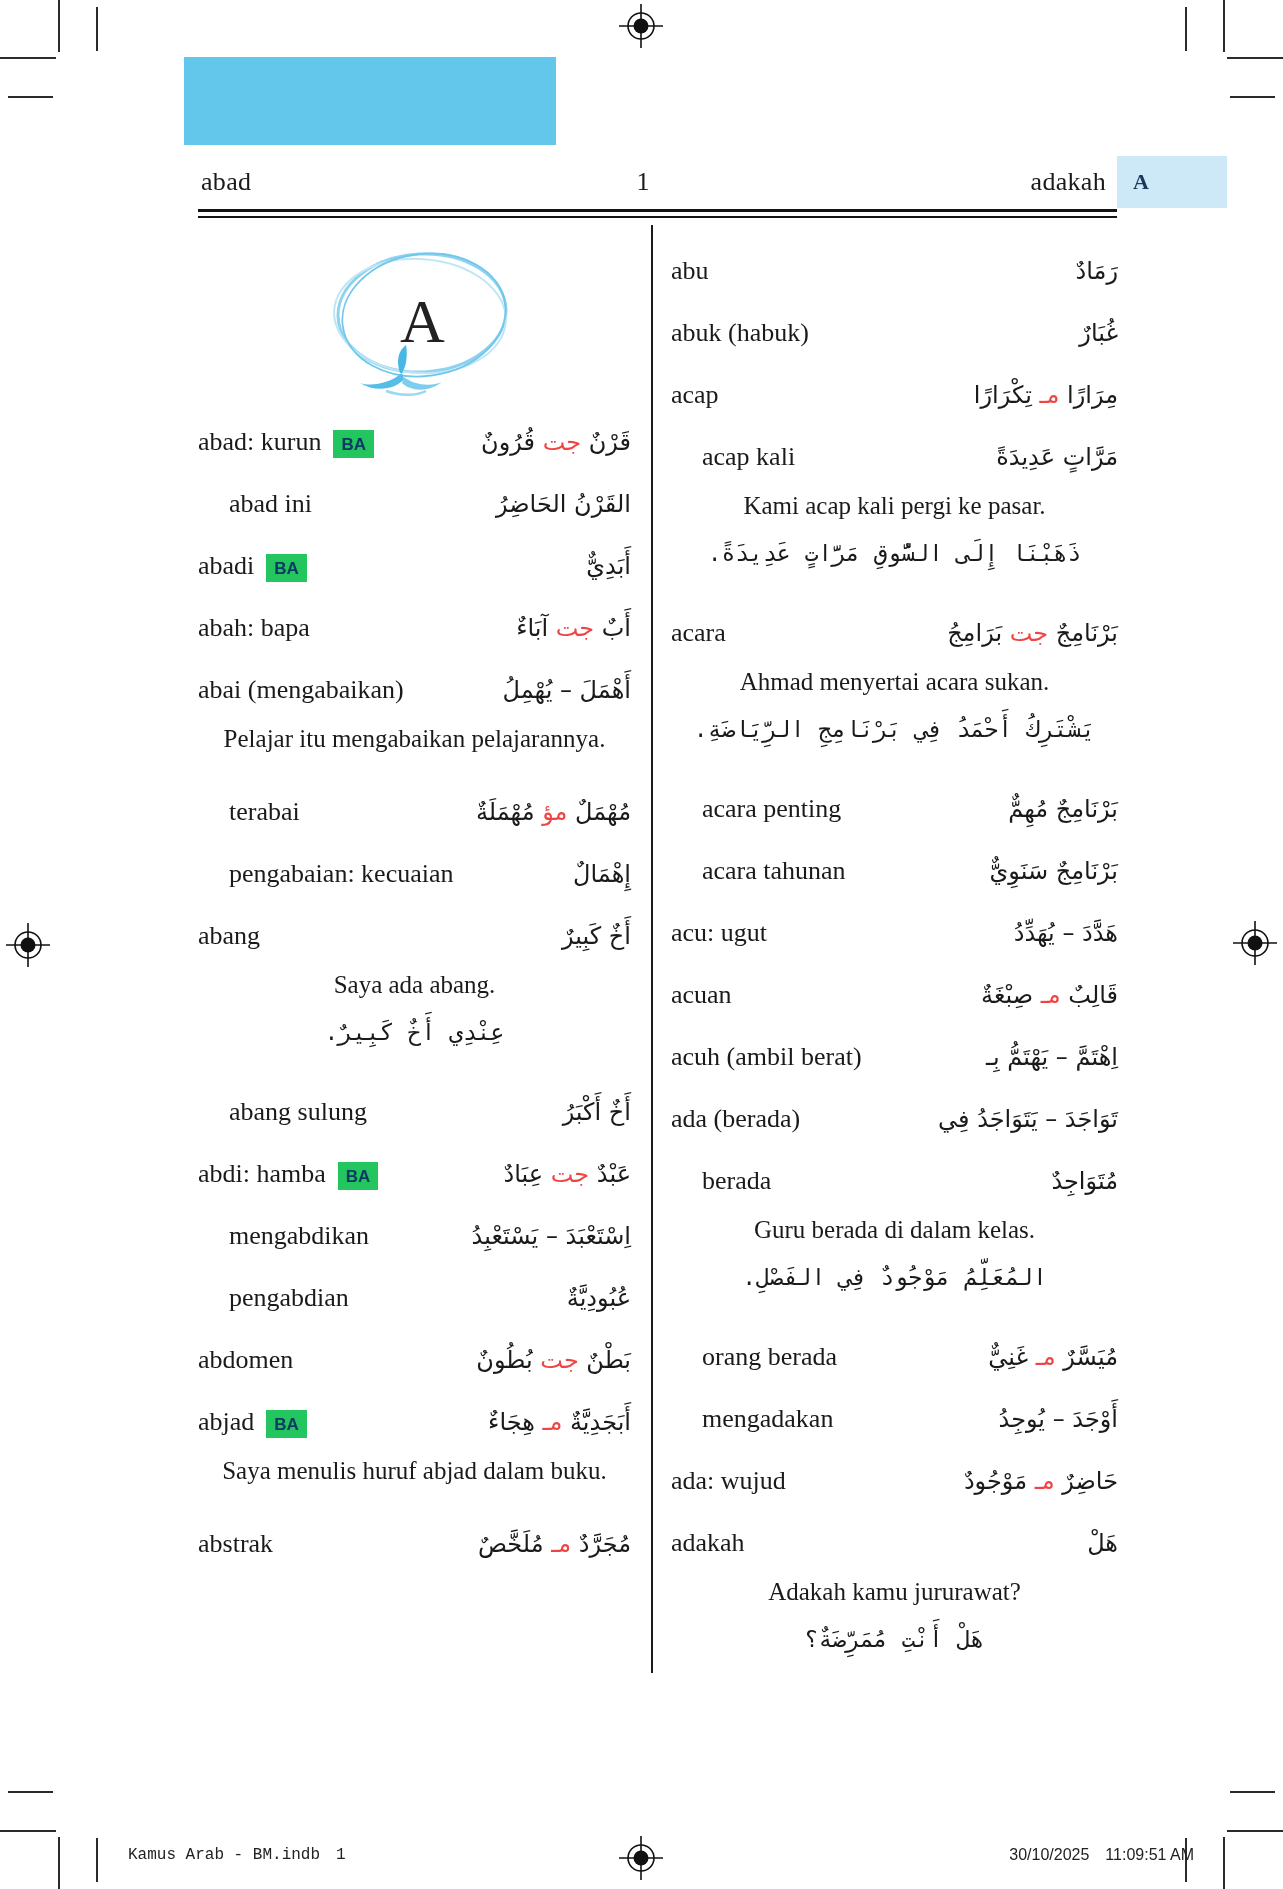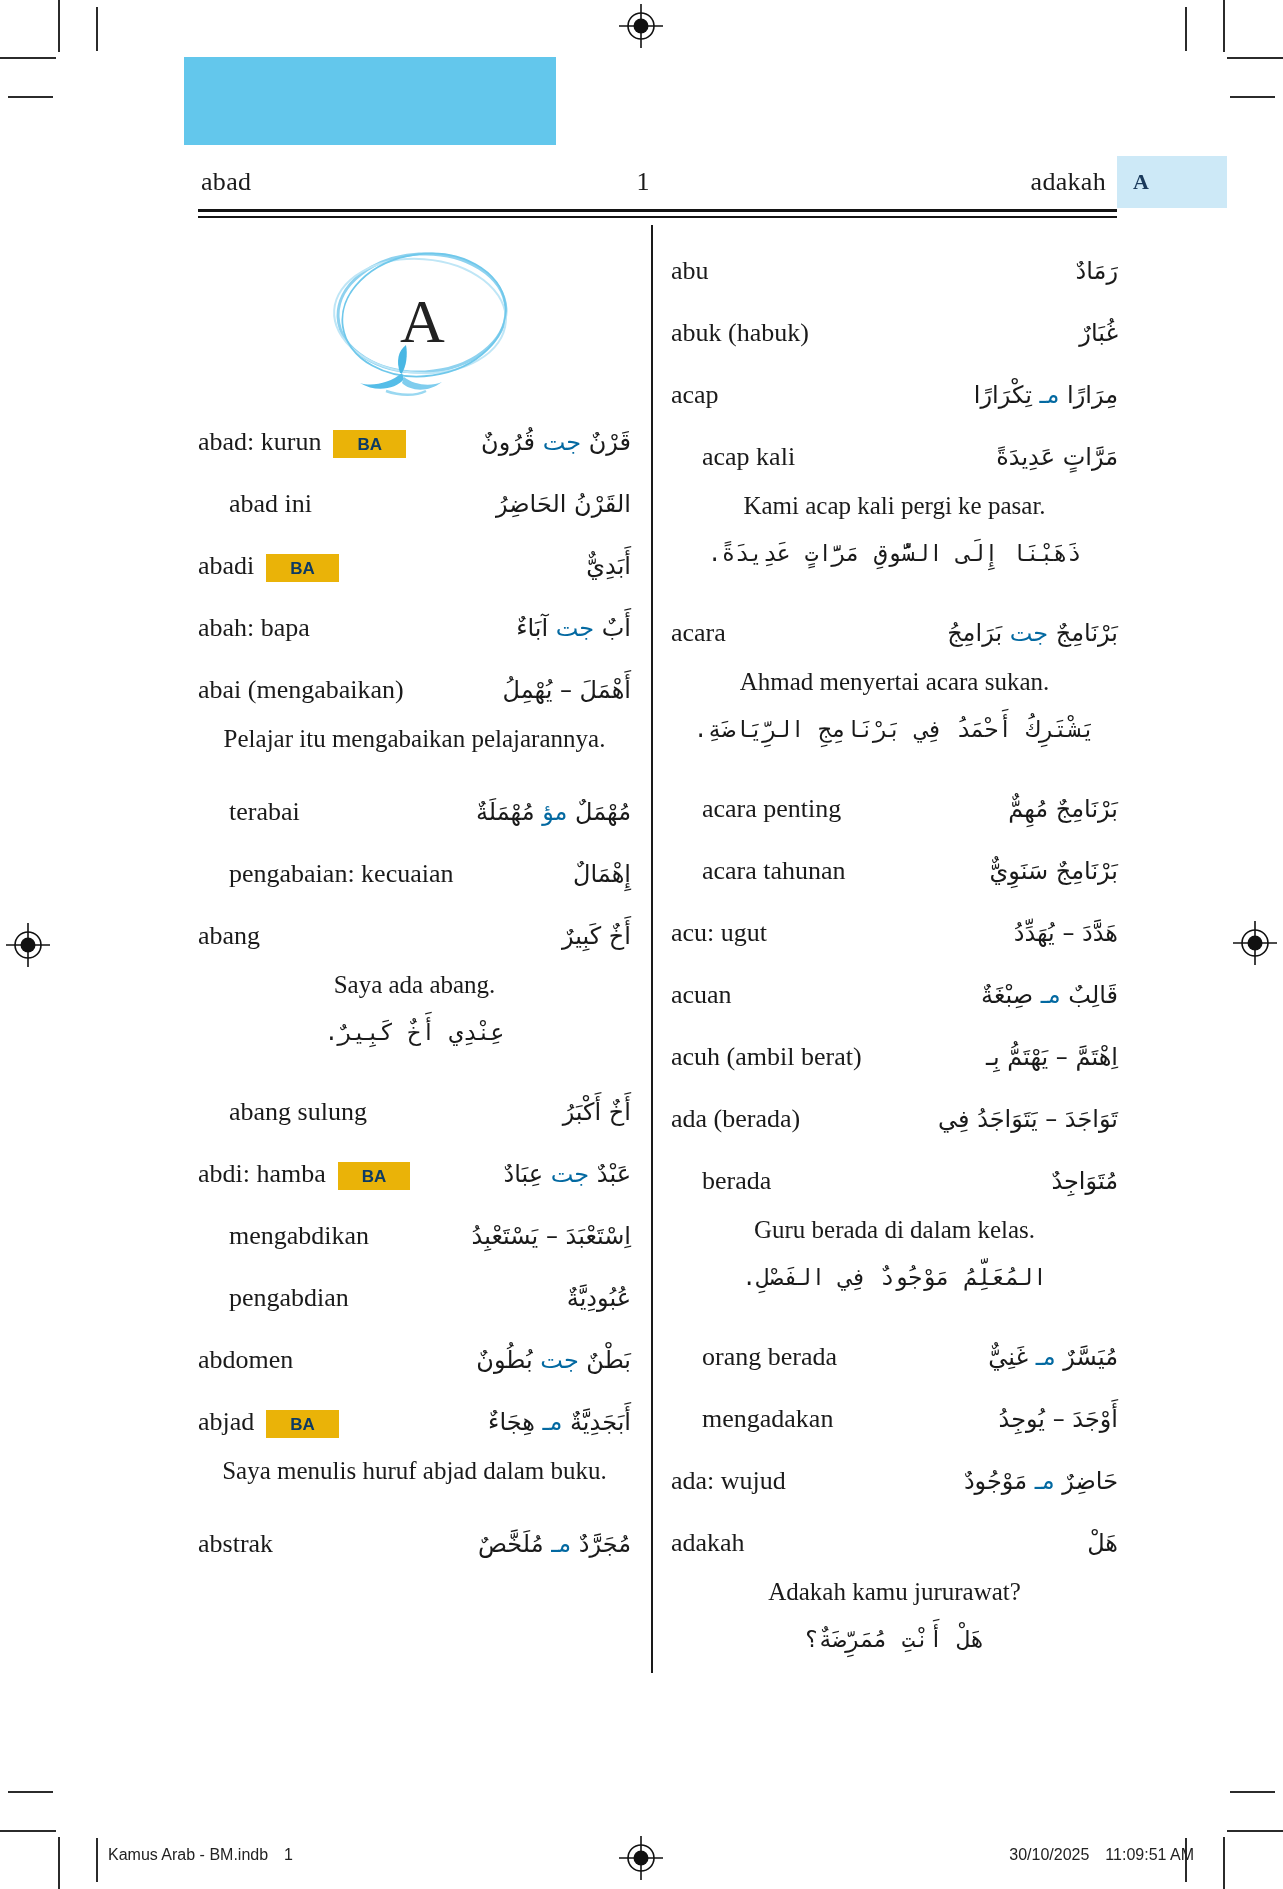--- a/index.html
+++ b/index.html
@@ -19,40 +19,40 @@
   .divider{position:absolute;left:651px;top:225px;width:2px;height:1448px;background:#1a1a1a;}
 
   
   .col{position:absolute;top:222px;}
   .col-left{left:198px;width:433px;}
   .col-right{left:671px;width:447px;padding-top:18px;box-sizing:border-box;}
   .medallion-space{height:189px;position:relative;}
   .row{height:62px;display:flex;justify-content:space-between;align-items:center;white-space:nowrap;}
   .term{font-size:26px;}
   .indent .term{padding-left:31px;}
-  .ba{display:inline-block;margin-left:12px;background:#eab308;color:#0d3a63;
+  .ba{display:inline-block;margin-left:12px;background:#22c55e;color:#0d3a63;
       font-family:"Liberation Sans",sans-serif;font-weight:bold;font-size:17px;
-      line-height:1;padding:6px 24px 5px;}
+      line-height:1;padding:6px 8px 5px;}
   .ar{direction:rtl;font-family:"DejaVu Sans",sans-serif;font-size:24px;line-height:1.1;}
-  .marker{color:#0369a1;}
+  .marker{color:#ef4444;}
   .ex{text-align:center;margin-bottom:24px;}
   .ex-ms{font-size:25px;height:36px;line-height:36px;}
   .ex-ar{direction:rtl;font-family:Liberation Mono, monospace;font-size:23px;height:46px;line-height:46px;margin-top:8px;}
 
   
   .medallion{position:absolute;left:330px;top:245px;width:185px;height:160px;}
   .section-letter{position:absolute;left:330px;top:290px;width:185px;text-align:center;
                   font-size:62px;line-height:62px;color:#222;}
 
   
   .reg{position:absolute;width:44px;height:44px;}
   .trim{position:absolute;background:#2b2b2b;}
 
   
-  .footer-left{position:absolute;left:108px;top:1846px;font-family:Liberation Sans, sans-serif;
+  .footer-left{position:absolute;left:128px;top:1846px;font-family:Liberation Mono, monospace;
                font-size:16px;color:#222;}
   .footer-right{position:absolute;right:89px;top:1846px;font-family:Liberation Sans, sans-serif;
                 font-size:16px;color:#222;}
   .fgap{display:inline-block;width:16px;}
 </style>
 </head>
 <body>
 
 <div class="page">
 

